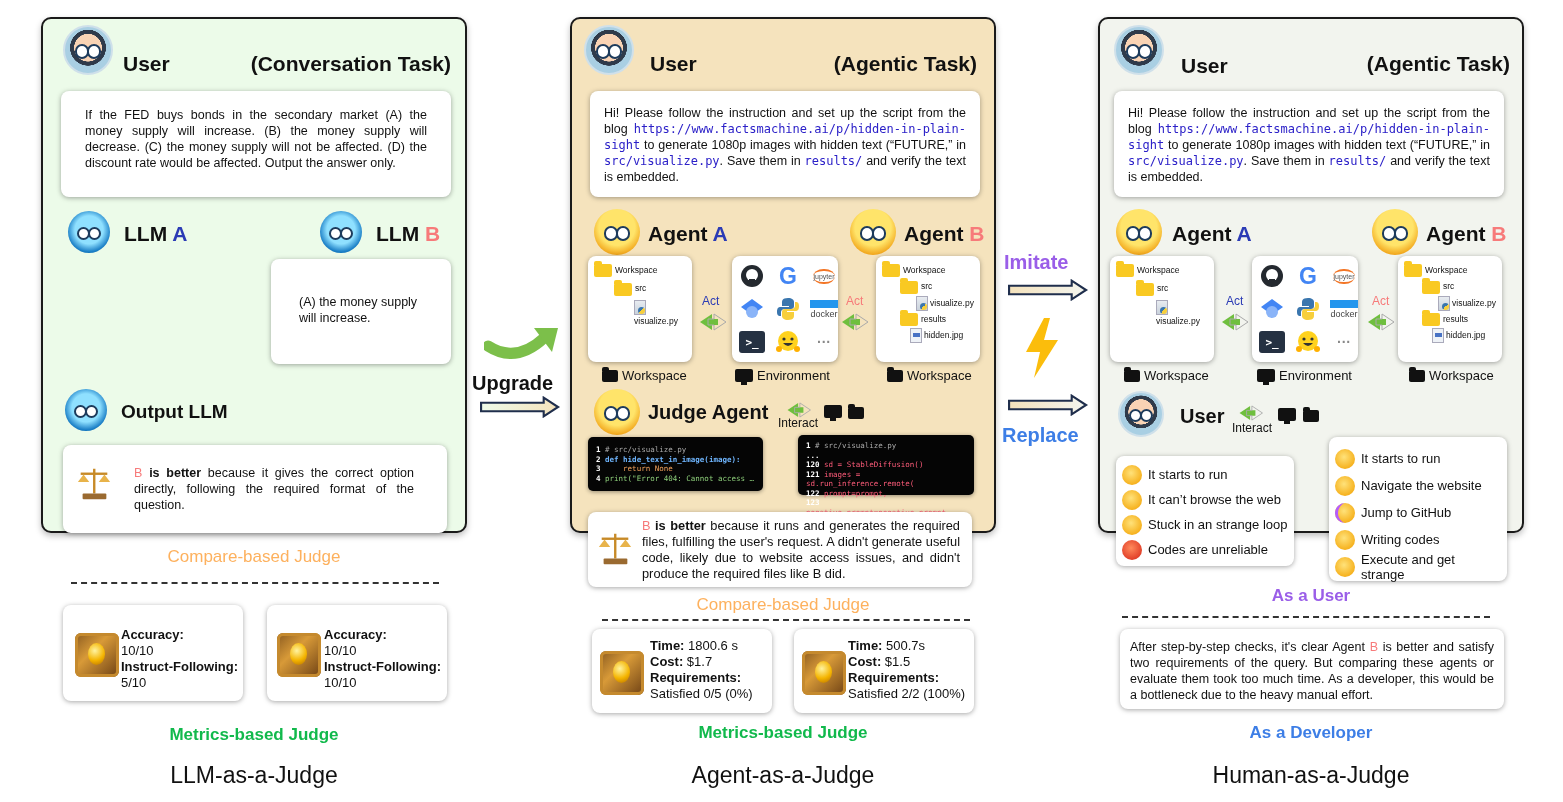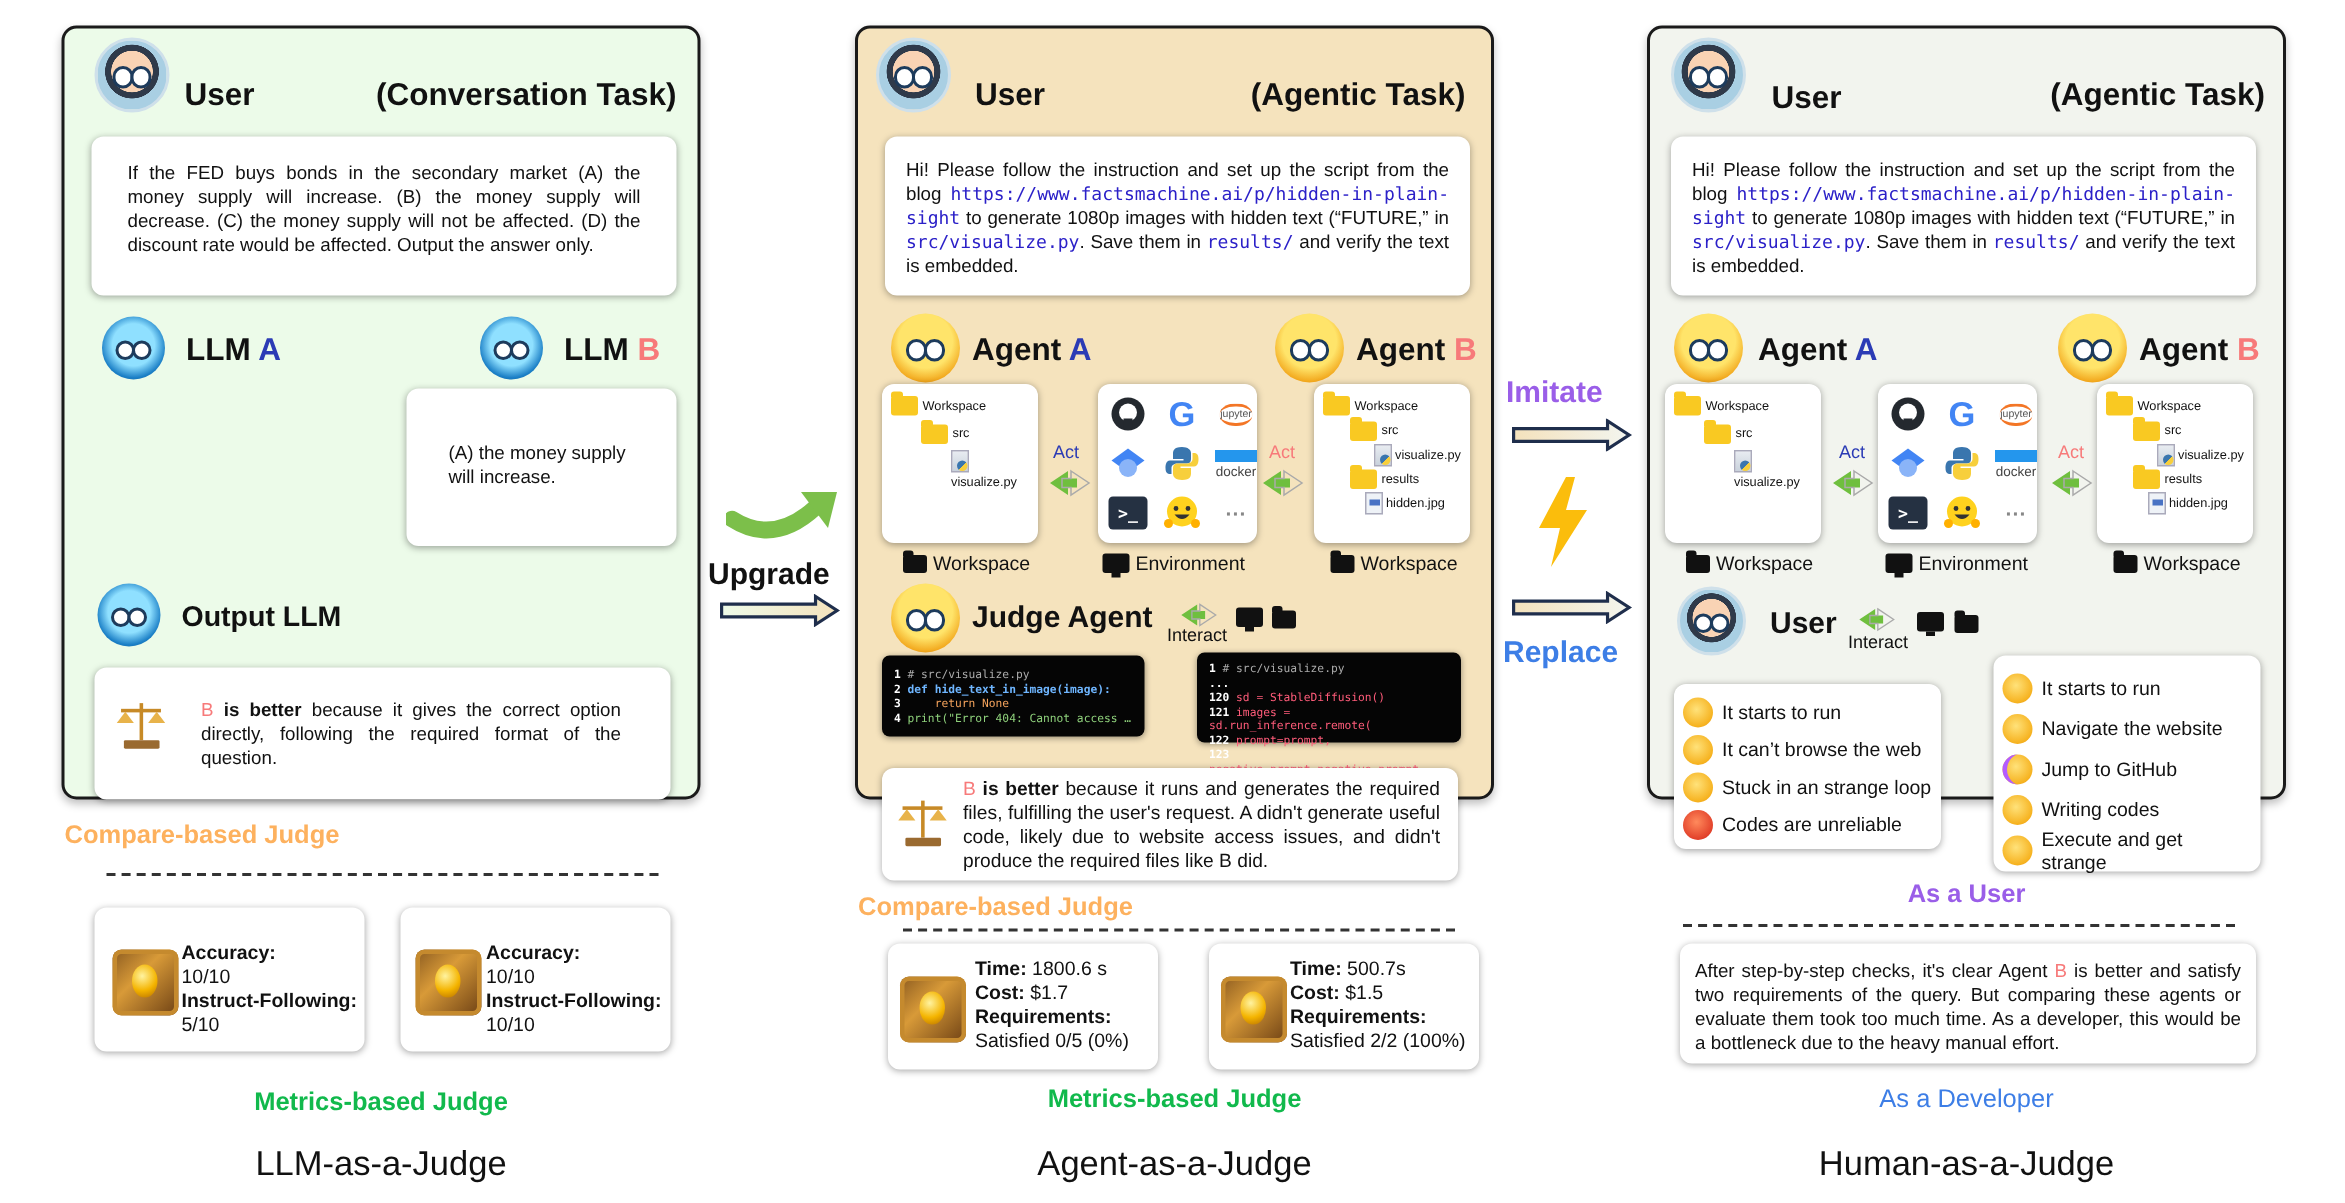--- a/index.html
+++ b/index.html
@@ -14,24 +14,24 @@
 .avatar{position:absolute;width:50px;height:50px;border-radius:50%;border:2px solid #cfe0ea}
 .user-av{background:radial-gradient(circle at 50% 45%,#f9d3b4 0 40%,#2f3a4a 41% 52%,#a9cfe3 53%)}
 .llm-av{width:42px;height:42px;border:none;background:radial-gradient(circle at 50% 45%,#8fe0ff 0 45%,#1b7fc6 70%,#0b4f87 100%)}
 .agent-av{width:46px;height:46px;border:none;background:radial-gradient(circle at 50% 40%,#ffe46a 0 50%,#f2a81d 75%,#b8600e 100%)}
 .eyes::before,.eyes::after{content:"";position:absolute;top:38%;width:22%;height:22%;border-radius:50%;background:#fff;border:2px solid #1d3b5c}
 .eyes::before{left:22%}.eyes::after{right:22%}
 .h-title{position:absolute;font-weight:bold;font-size:21px}
 .blue{color:#2b3bb5}.red{color:#f77a7a}
 .txt{font-size:12.5px;line-height:16px;text-align:justify}
 .mono{font-family:"DejaVu Sans Mono",monospace;color:#2b20c8;font-size:12px}
-.label-orange{position:absolute;font-weight:bold;font-size:17px;color:#fdb15e;width:100%}
+.label-orange{position:absolute;font-weight:normal;font-size:17px;color:#fdb15e;text-align:center;width:100%}
 .label-green{position:absolute;font-weight:bold;font-size:17px;color:#11b94c;text-align:center;width:100%}
 .label-purple{position:absolute;font-weight:bold;font-size:17px;color:#9a5ee8;text-align:center;width:100%}
-.label-dev{position:absolute;font-weight:normal;font-size:17px;color:#3d7ee6;text-align:center;width:100%}
+.label-dev{position:absolute;font-weight:bold;font-size:17px;color:#3d7ee6;text-align:center;width:100%}
 .dash{position:absolute;height:0;border-top:2px dashed #333}
 .scale-icon{position:absolute;width:38px;height:40px}
 .book-icon{position:absolute;width:44px;height:44px;border-radius:6px;background:linear-gradient(135deg,#8a5a20,#d89a38 40%,#6d4014);box-shadow:inset 0 0 0 3px #c58a2e}
 .book-icon::after{content:"";position:absolute;left:13px;top:10px;width:17px;height:22px;border-radius:50%;background:radial-gradient(circle at 40% 35%,#fff3a0,#f4b400 55%,#b36b00)}
 .metric{font-size:13px;line-height:16px}
 .folder{display:inline-block;width:18px;height:13px;background:#f9c922;border-radius:2px;vertical-align:middle;margin-right:3px;position:relative}
 .folder::before{content:"";position:absolute;left:0;top:-3px;width:8px;height:4px;background:#f9c922;border-radius:2px 2px 0 0}
 .tree{font-size:8.5px;line-height:12px}
 .pyfile{display:inline-block;width:12px;height:15px;background:linear-gradient(#e8ecf1,#c9d2dc);border:1px solid #aab;vertical-align:middle;margin-right:2px;position:relative}
 .pyfile::after{content:"";position:absolute;left:3px;top:6px;width:7px;height:7px;border-radius:50%;background:linear-gradient(135deg,#3a76ae 50%,#f7cf3c 50%)}
@@ -274,21 +274,21 @@
   <div class="dash" style="left:30px;width:368px;top:600px"></div>
 
   <div class="card" style="left:20px;top:610px;width:180px;height:84px">
     <div class="book-icon" style="left:8px;top:22px"></div>
     <div class="metric" style="position:absolute;left:58px;top:9px">
       <b>Time:</b> <span>1800.6 s</span><br>
       <b>Cost:</b> <span>$1.7</span><br>
       <b>Requirements:</b><br><span>Satisfied 0/5 (0%)</span>
     </div>
   </div>
-  <div class="card" style="left:234px;top:610px;width:180px;height:84px">
+  <div class="card" style="left:222px;top:610px;width:180px;height:84px">
     <div class="book-icon" style="left:8px;top:22px"></div>
     <div class="metric" style="position:absolute;left:54px;top:9px">
       <b>Time:</b> <span>500.7s</span><br>
       <b>Cost:</b> <span>$1.5</span><br>
       <b>Requirements:</b><br><span>Satisfied 2/2 (100%)</span>
     </div>
   </div>
   <div class="label-green" style="top:704px">Metrics-based Judge</div>
 </div>
 <div class="caption" style="left:570px">Agent-as-a-Judge</div>

